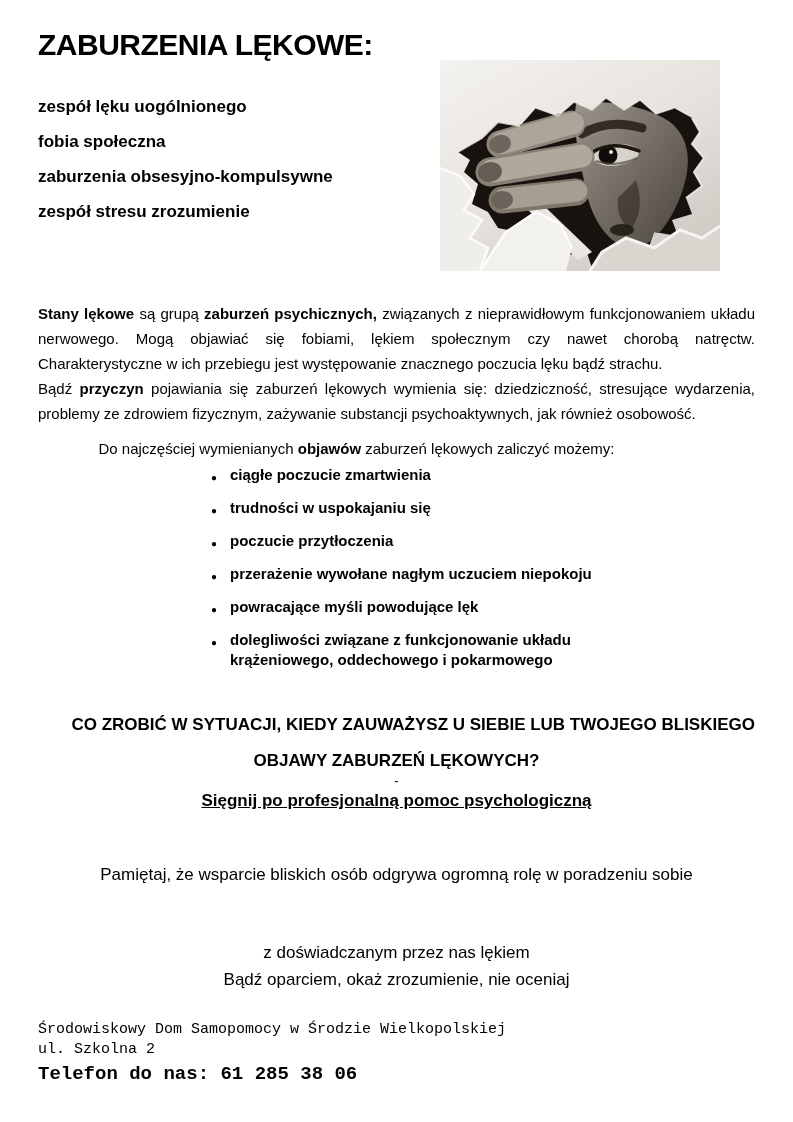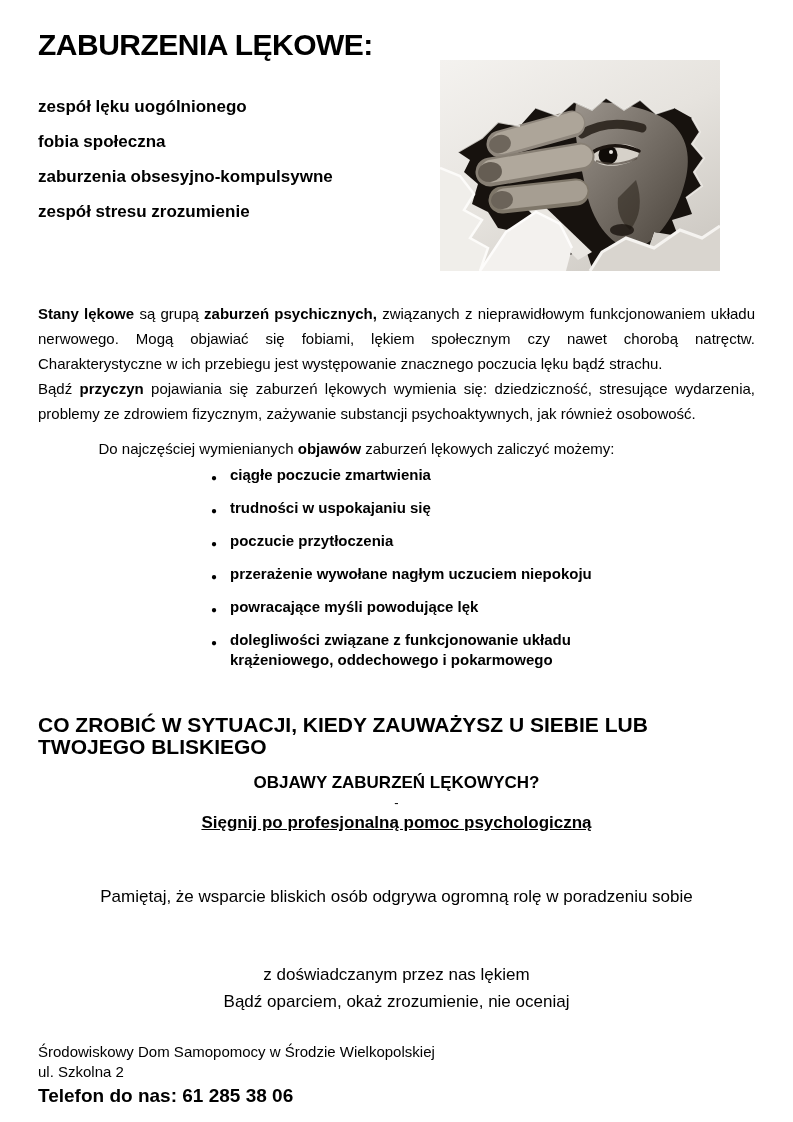--- a/index.html
+++ b/index.html
@@ -62,36 +62,36 @@
     font-weight: 700;
     margin-bottom: 13px;
   }
   .symptoms li::before {
     content: "●";
     position: absolute; left: 3px; top: 3px;
     font-size: 10px;
   }
 
   
-  .cta-line1 { margin-top: 44px; text-align: left; font-weight: 700; font-size: 21px; line-height: 22px; }
+  .cta-line1 { margin-top: 44px; text-align: right; font-weight: 700; font-size: 17px; line-height: 22px; }
   .cta-line2 { margin-top: 14px; text-align: center; font-weight: 700; font-size: 17px; line-height: 22px; }
   .cta-dash  { margin-top: 2px; text-align: center; font-size: 13px; line-height: 14px; }
   .cta-advice {
     margin-top: 2px; text-align: center;
     font-weight: 700; font-size: 17px; line-height: 22px;
     text-decoration: underline;
   }
   .support { margin-top: 14px; text-align: center; font-size: 17px; line-height: 30px; }
   .support span { display: block; margin-top: 48px; }
   .support2 { margin-top: 0; text-align: center; font-size: 17px; line-height: 24px; }
   .help { margin-top: 32px; text-align: center; font-size: 17px; line-height: 30px; }
   .help span { display: block; }
 
   
-  .footer { margin-top: 28px; }
+  .footer { margin-top: 28px; font-family: Liberation Mono, monospace; }
   .footer .org, .footer .addr { font-size: 15px; line-height: 20px; }
   .footer .phone { margin-top: 2px; font-size: 19px; line-height: 24px; font-weight: 700; }
 </style>
 </head>
 <body>
 
 <div class="page">
 
   <div class="hero">
     <svg width="280" height="211" viewBox="0 0 280 211" role="img">

